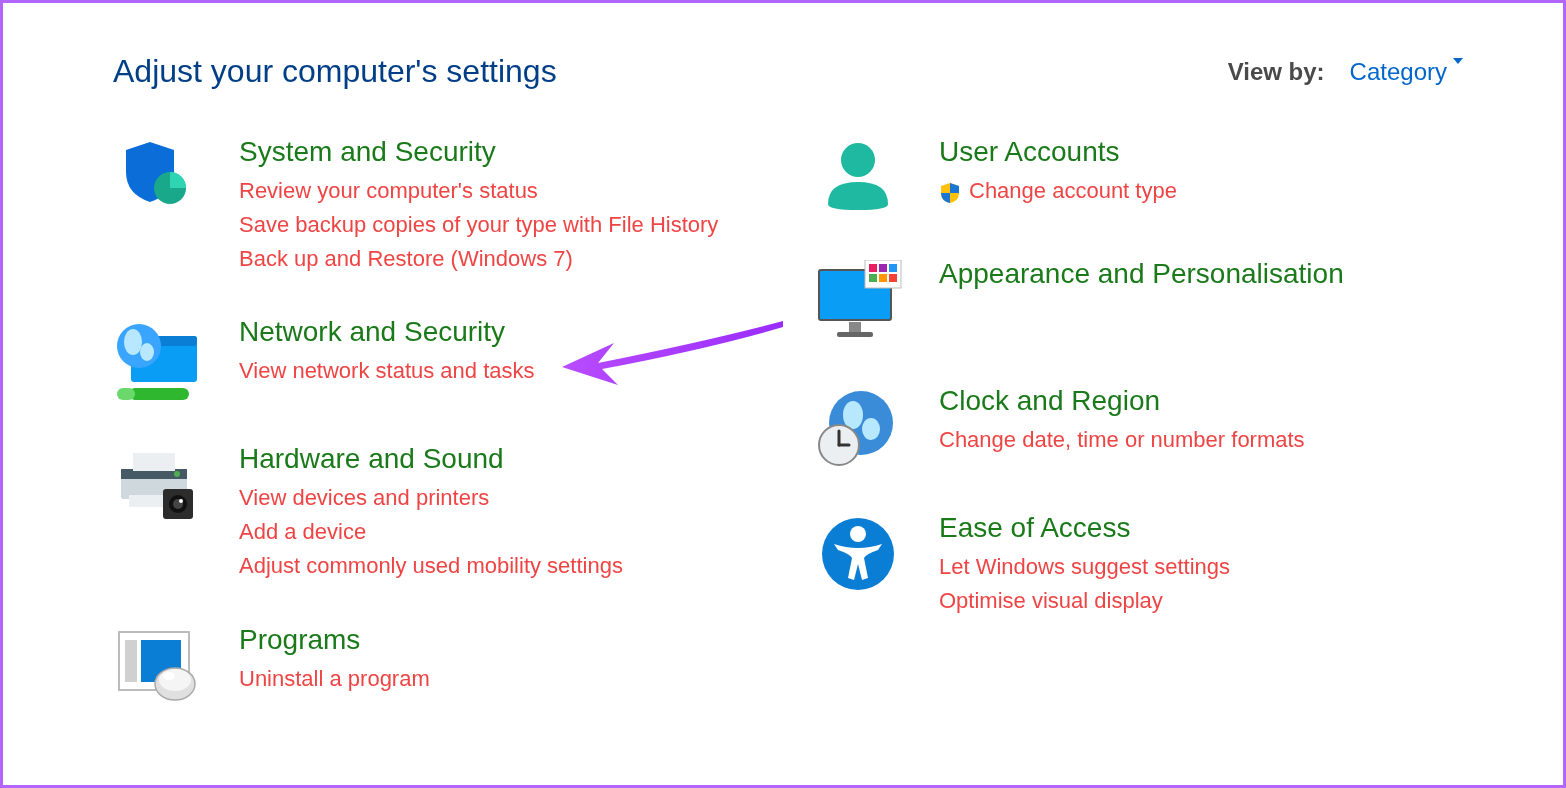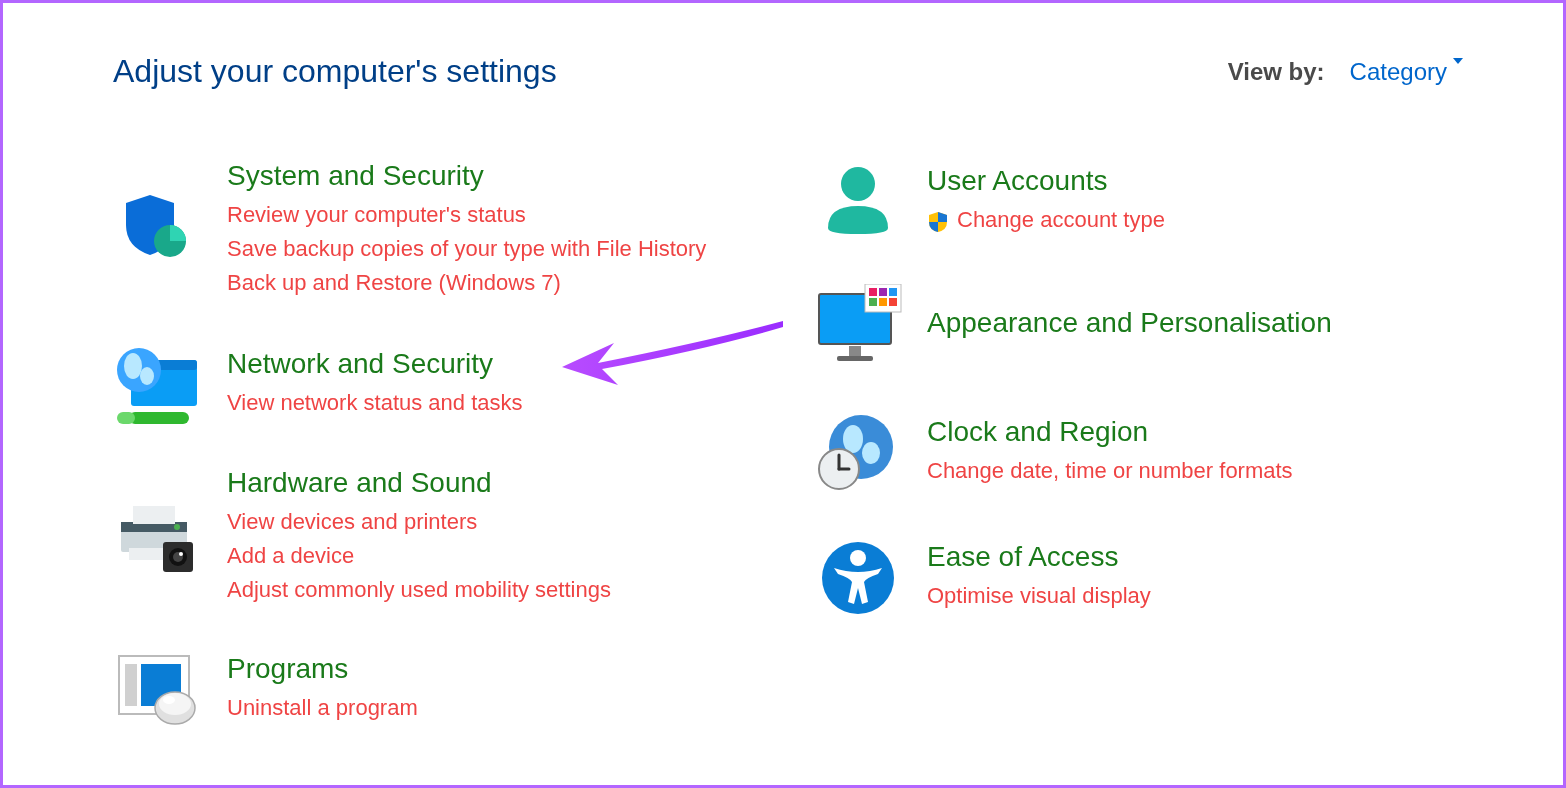--- a/index.html
+++ b/index.html
@@ -10,21 +10,21 @@
     height: 788px;
     border: 3px solid #b366ff;
     padding: 50px 100px 30px 110px;
     position: relative;
     overflow: hidden;
   }
   .header-row {
     display: flex;
     justify-content: space-between;
     align-items: center;
-    margin-bottom: 70px;
+    margin-bottom: 46px;
   }
   .page-title {
     color: #003f87;
     font-size: 32px;
     font-weight: 400;
   }
   .view-by {
     display: flex;
     align-items: center;
     gap: 25px;
@@ -44,23 +44,22 @@
     border-right: 5px solid transparent;
     border-top: 6px solid #0066cc;
   }
   .columns {
     display: flex;
     gap: 50px;
   }
   .col { flex: 1; }
   .category {
     display: flex;
-    gap: 24px;
+    gap: 36px;
     margin-bottom: 40px;
-    align-items: center;
   }
   .category-icon {
     width: 90px;
     flex-shrink: 0;
     display: flex;
     justify-content: center;
     align-items: flex-start;
     padding-top: 2px;
   }
   .category-text { flex: 1; }
@@ -251,20 +250,21 @@
     <div class="category">
       <div class="category-icon">
         <svg width="80" height="80" viewBox="0 0 80 80">
           <circle cx="40" cy="40" r="36" fill="#0a7dd5"></circle>
           <circle cx="40" cy="20" r="8" fill="#fff"></circle>
           <path d="M16 30 Q40 38 64 30 L60 36 Q48 40 46 44 L50 64 L44 66 L40 50 L36 66 L30 64 L34 44 Q32 40 20 36 Z" fill="#fff"></path>
         </svg>
       </div>
       <div class="category-text">
         <div class="category-title">Ease of Access</div>
+        <div class="sublink">Let Windows suggest settings</div>
         <div class="sublink">Optimise visual display</div>
       </div>
     </div>
 
   </div>
 </div>
 
 <svg class="arrow-annotation" width="230" height="110" viewBox="0 0 230 110">
   <defs>
     <linearGradient id="arrgrad" x1="0" y1="0" x2="1" y2="0">

